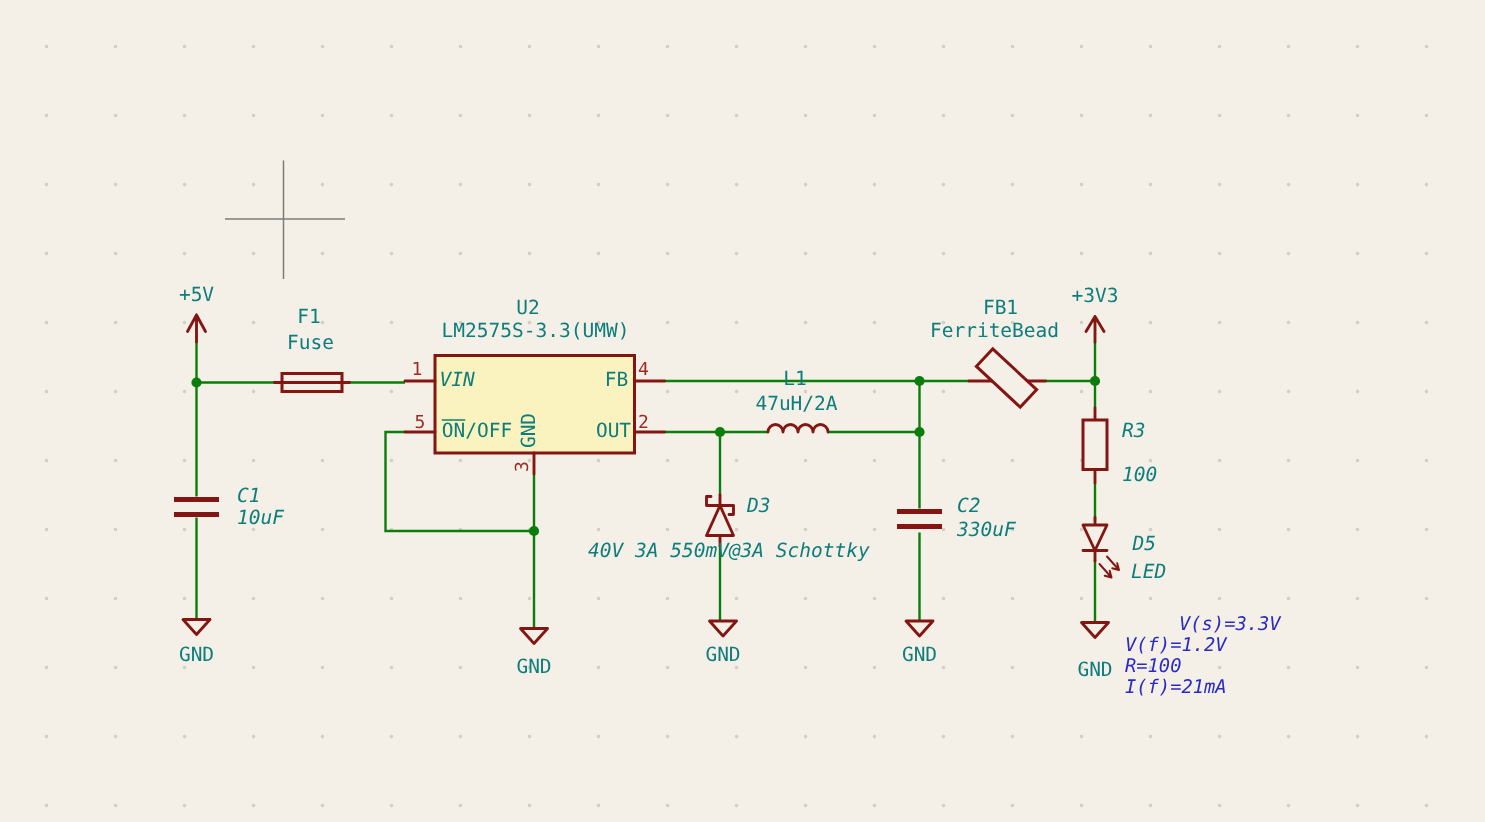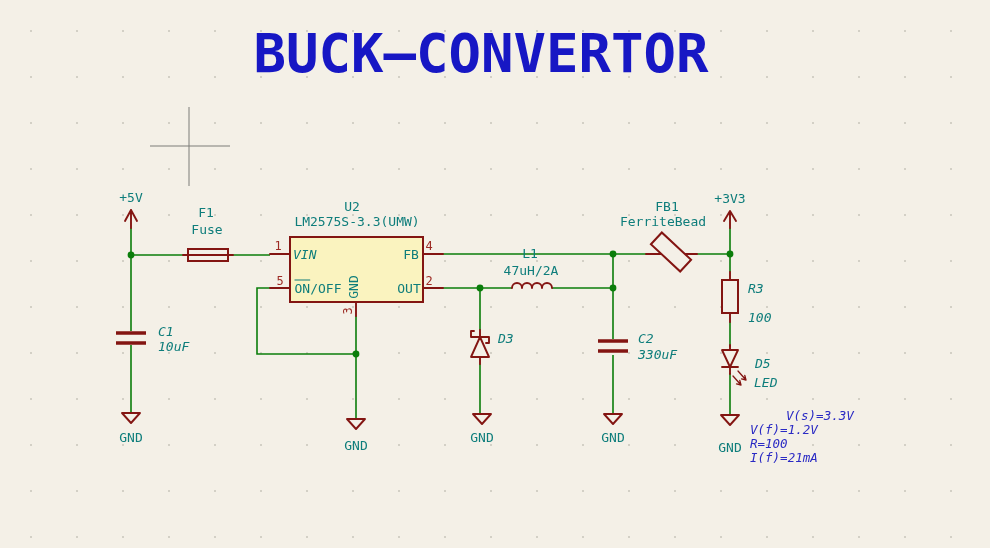--- a/index.html
+++ b/index.html
@@ -104,21 +104,20 @@
     <g>
       <circle class="j" cx="131" cy="255" r="3.4"></circle>
       <circle class="j" cx="356" cy="354" r="3.4"></circle>
       <circle class="j" cx="480" cy="288" r="3.4"></circle>
       <circle class="j" cx="613" cy="254" r="3.4"></circle>
       <circle class="j" cx="613" cy="288" r="3.4"></circle>
       <circle class="j" cx="730" cy="254" r="3.4"></circle>
     </g>
   </svg>
 
-  <div class="title">BUCK–CONVERTOR</div>
 
   <span class="lbl ctr" style="left:131px;top:197px">+5V</span>
   <span class="lbl ctr" style="left:730px;top:198px">+3V3</span>
 
   <span class="lbl ctr" style="left:206px;top:212px">F1</span>
   <span class="lbl ctr" style="left:207px;top:229px">Fuse</span>
 
   <span class="lbl ctr" style="left:352px;top:206px">U2</span>
   <span class="lbl ctr" style="left:357px;top:221px">LM2575S-3.3(UMW)</span>
   <span class="lbl cl" style="left:293px;top:254px">VIN</span>
@@ -129,20 +128,21 @@
   <span class="lbl num ctr" style="left:278px;top:246px">1</span>
   <span class="lbl num ctr" style="left:280px;top:281px">5</span>
   <span class="lbl num ctr" style="left:429px;top:246px">4</span>
   <span class="lbl num ctr" style="left:429px;top:281px">2</span>
   <span class="lbl num rot" style="left:348px;top:311px">3</span>
 
   <span class="lbl cl" style="left:158px;top:331px">C1</span>
   <span class="lbl cl" style="left:158px;top:346px">10uF</span>
 
   <span class="lbl cl" style="left:498px;top:338px">D3</span>
+  <span class="lbl cl" style="left:392px;top:368px">40V 3A 550mV@3A Schottky</span>
 
   <span class="lbl ctr" style="left:530px;top:253px">L1</span>
   <span class="lbl ctr" style="left:531px;top:270px">47uH/2A</span>
 
   <span class="lbl cl" style="left:638px;top:338px">C2</span>
   <span class="lbl cl" style="left:638px;top:354px">330uF</span>
 
   <span class="lbl ctr" style="left:667px;top:206px">FB1</span>
   <span class="lbl ctr" style="left:663px;top:221px">FerriteBead</span>
 

